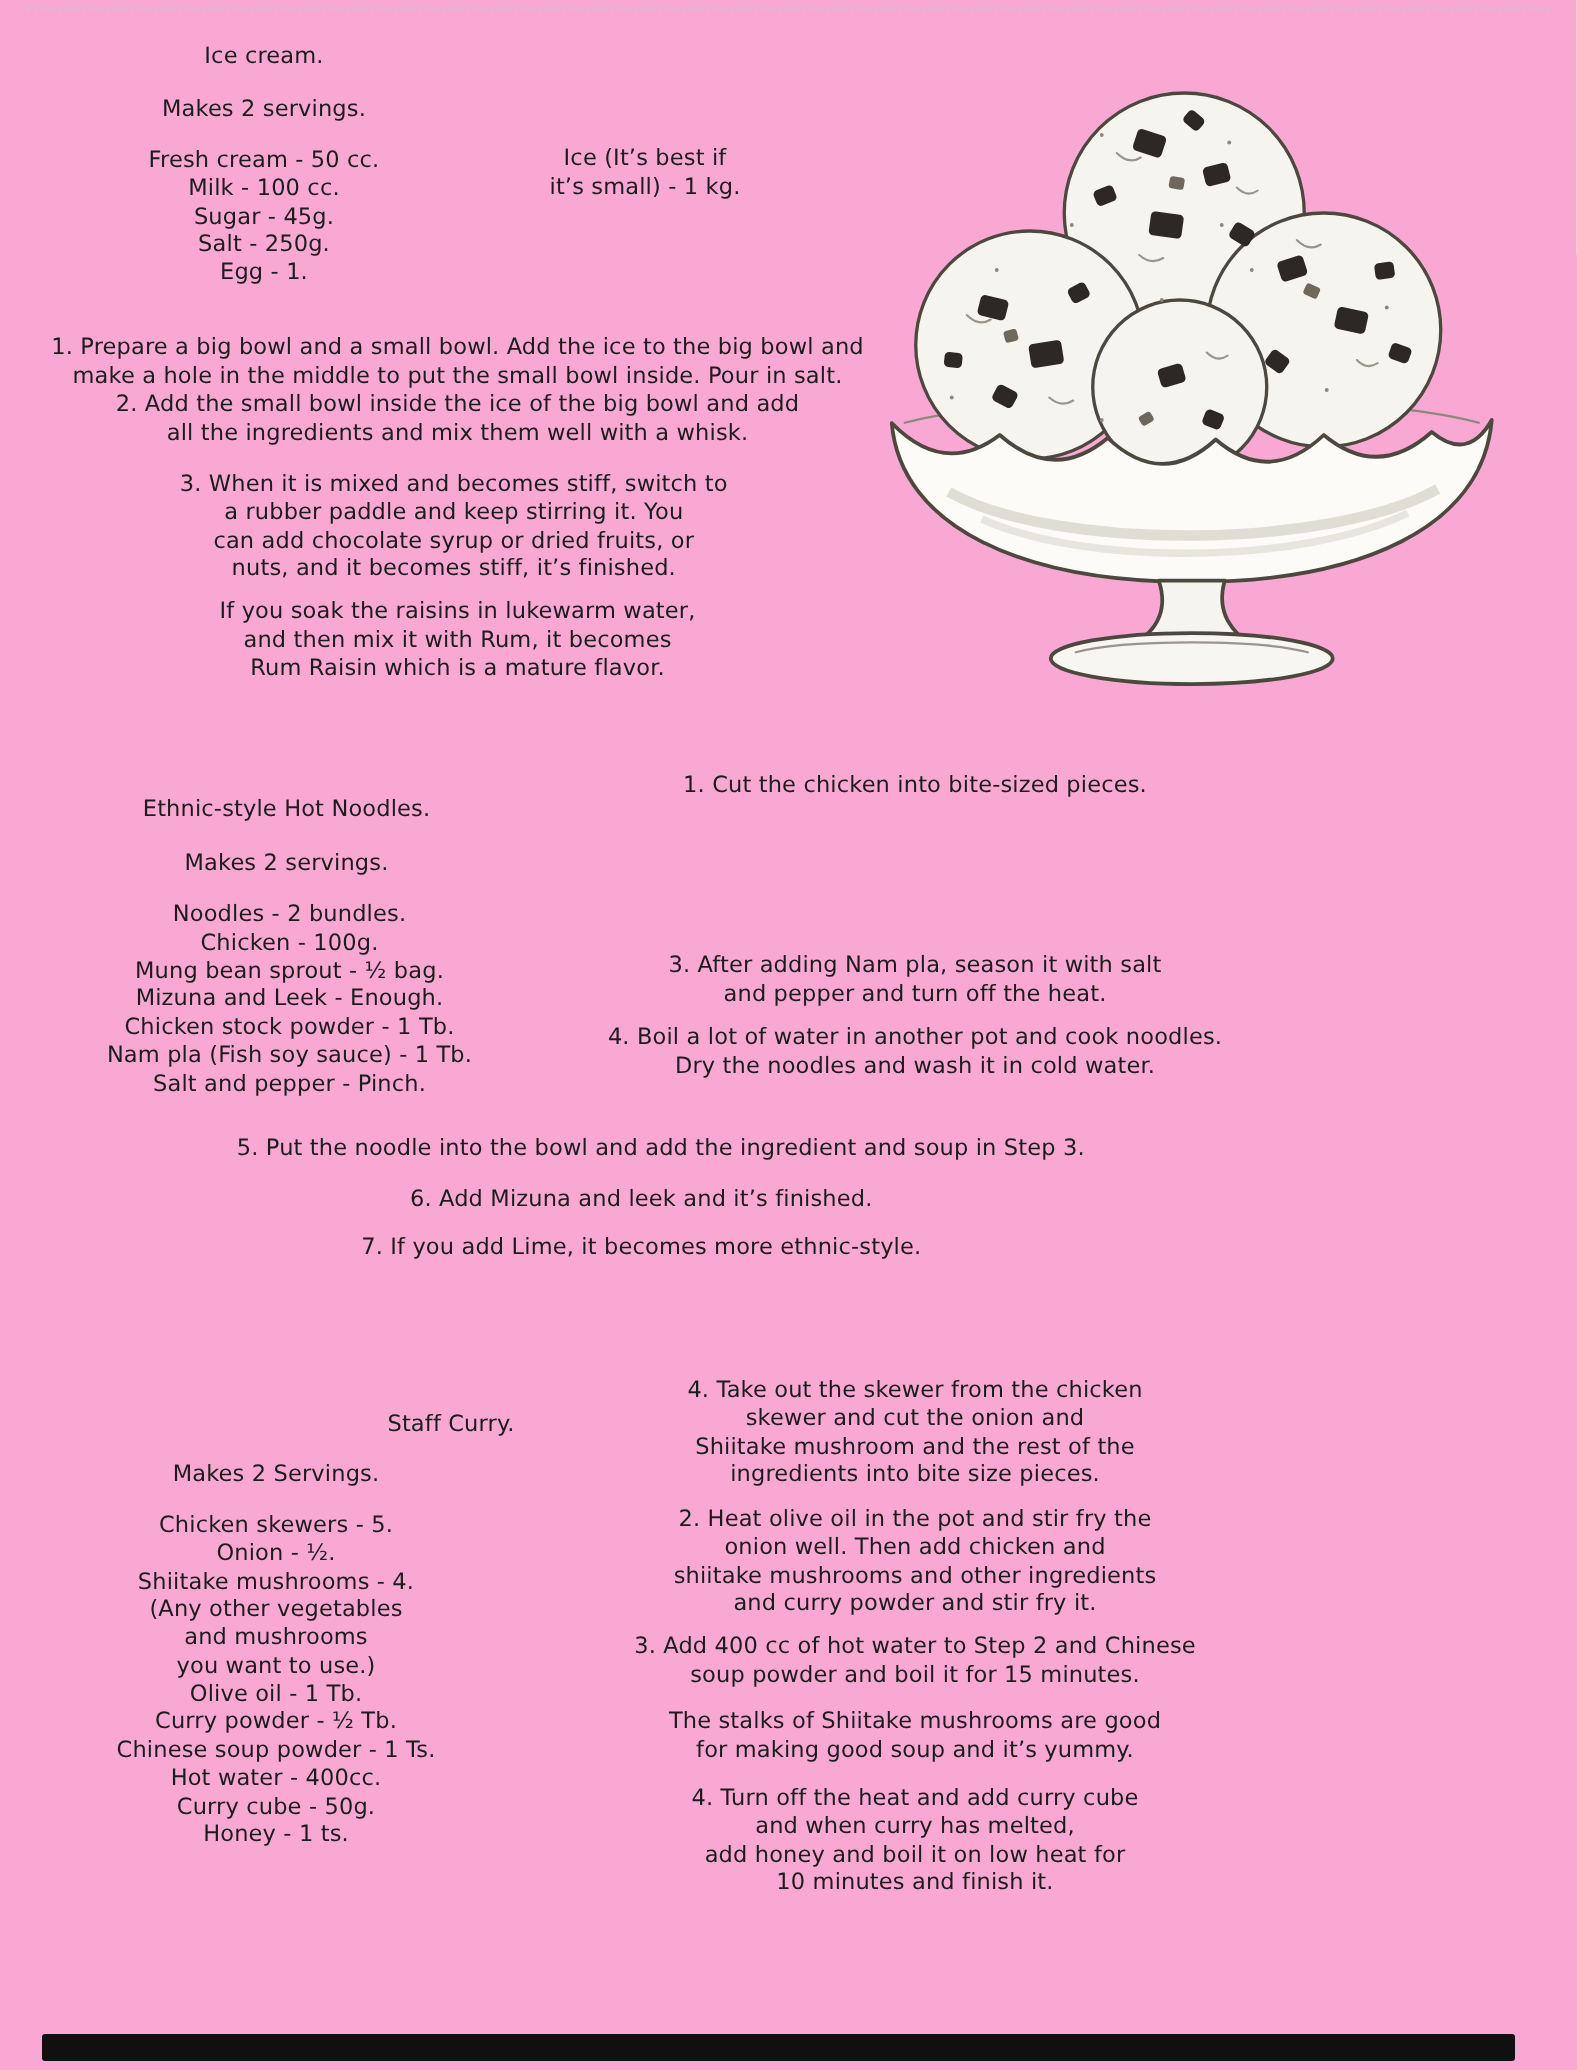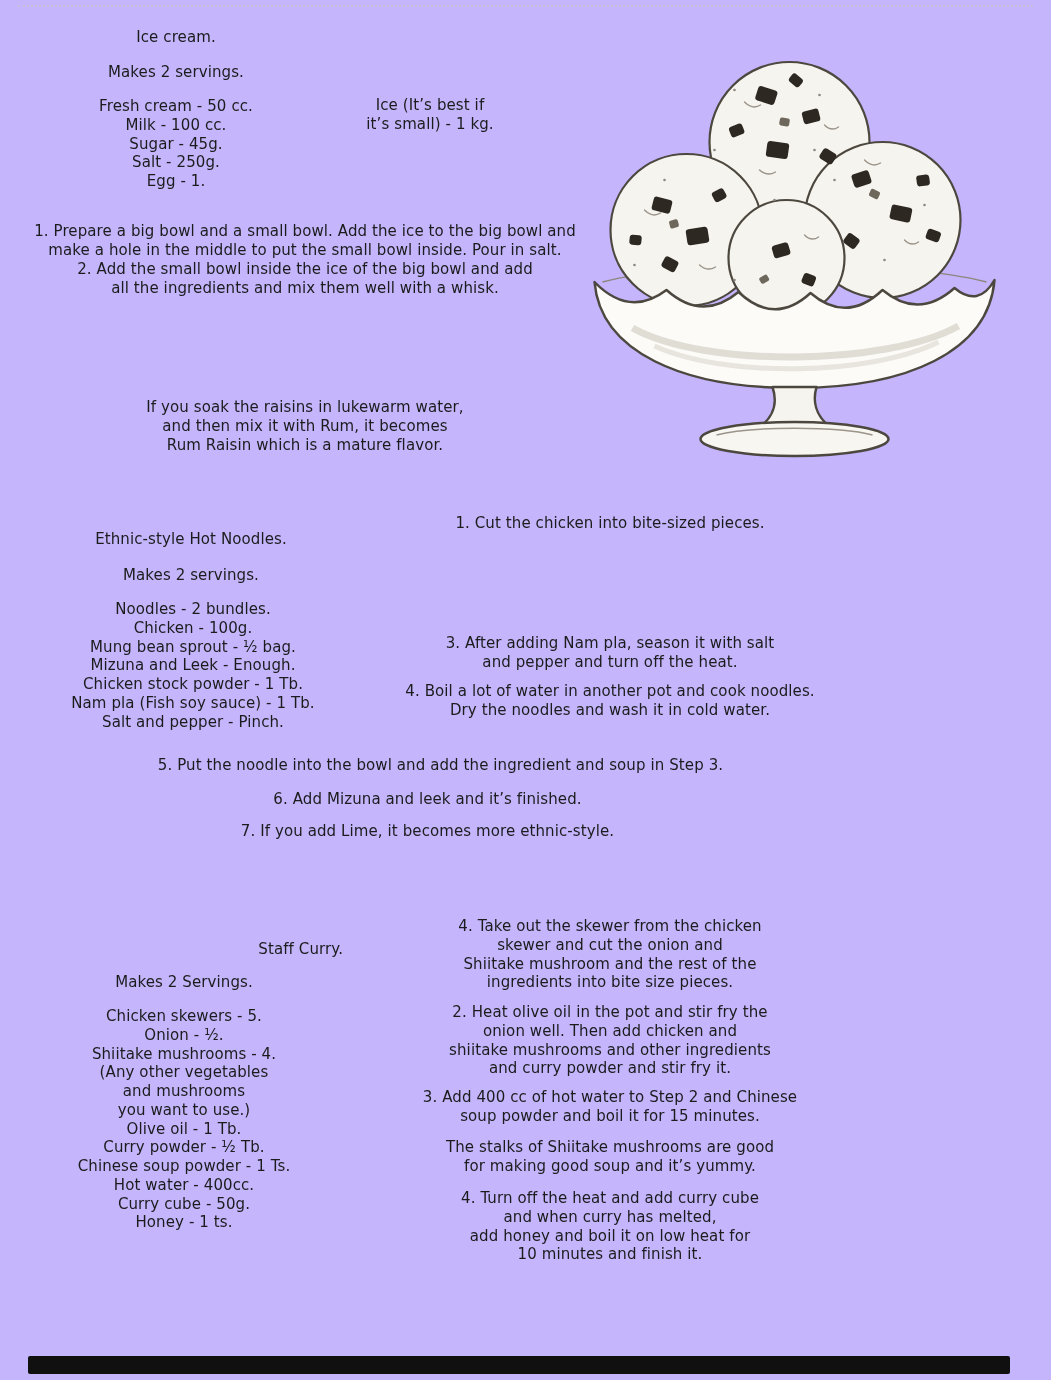--- a/index.html
+++ b/index.html
@@ -1,20 +1,20 @@
 <!DOCTYPE html>
 <html><head>
 <meta charset="utf-8">
 <style>
   * { margin:0; padding:0; box-sizing:border-box; }
   html,body { background:#e9e9e6; }
   .page {
     position:relative;
     width:1051px; height:1380px;
-    background:#c4b5fd;
+    background:#f9a8d4;
     font-family:"DejaVu Sans", sans-serif;
     color:#1c1c1c;
     overflow:hidden;
   }
   .block {
     position:absolute;
     text-align:center;
     font-size:15px;
     line-height:1.25;
     letter-spacing:0.1px;
@@ -45,20 +45,24 @@
 Milk - 100 cc.
 Sugar - 45g.
 Salt - 250g.
 Egg - 1.</div>
   <div class="block" style="left:330px; top:84px; width:200px;margin-top:12px;">Ice (It’s best if
 it’s small) - 1 kg.</div>
   <div class="block" style="left:5px; top:222px; width:600px;">1. Prepare a big bowl and a small bowl. Add the ice to the big bowl and
 make a hole in the middle to put the small bowl inside. Pour in salt.</div>
   <div class="block" style="left:55px; top:260px; width:500px;">2. Add the small bowl inside the ice of the big bowl and add
 all the ingredients and mix them well with a whisk.</div>
+  <div class="block" style="left:90px; top:313px; width:425px;">3. When it is mixed and becomes stiff, switch to
+a rubber paddle and keep stirring it. You
+can add chocolate syrup or dried fruits, or
+nuts, and it becomes stiff, it’s finished.</div>
   <div class="block" style="left:115px; top:398px; width:380px;">If you soak the raisins in lukewarm water,
 and then mix it with Rum, it becomes
 Rum Raisin which is a mature flavor.</div>
 
   <svg class="illustration" viewBox="0 0 440 440" aria-hidden="true">
 
     <path d="M28,252 C 110,230 330,230 412,252" fill="none" stroke="#8d877c" stroke-width="1.5"></path>
 
     <g stroke="#4d483f" stroke-width="2.2" fill="#f6f4ee" stroke-linejoin="round">
       <circle cx="215" cy="112" r="80"></circle>

